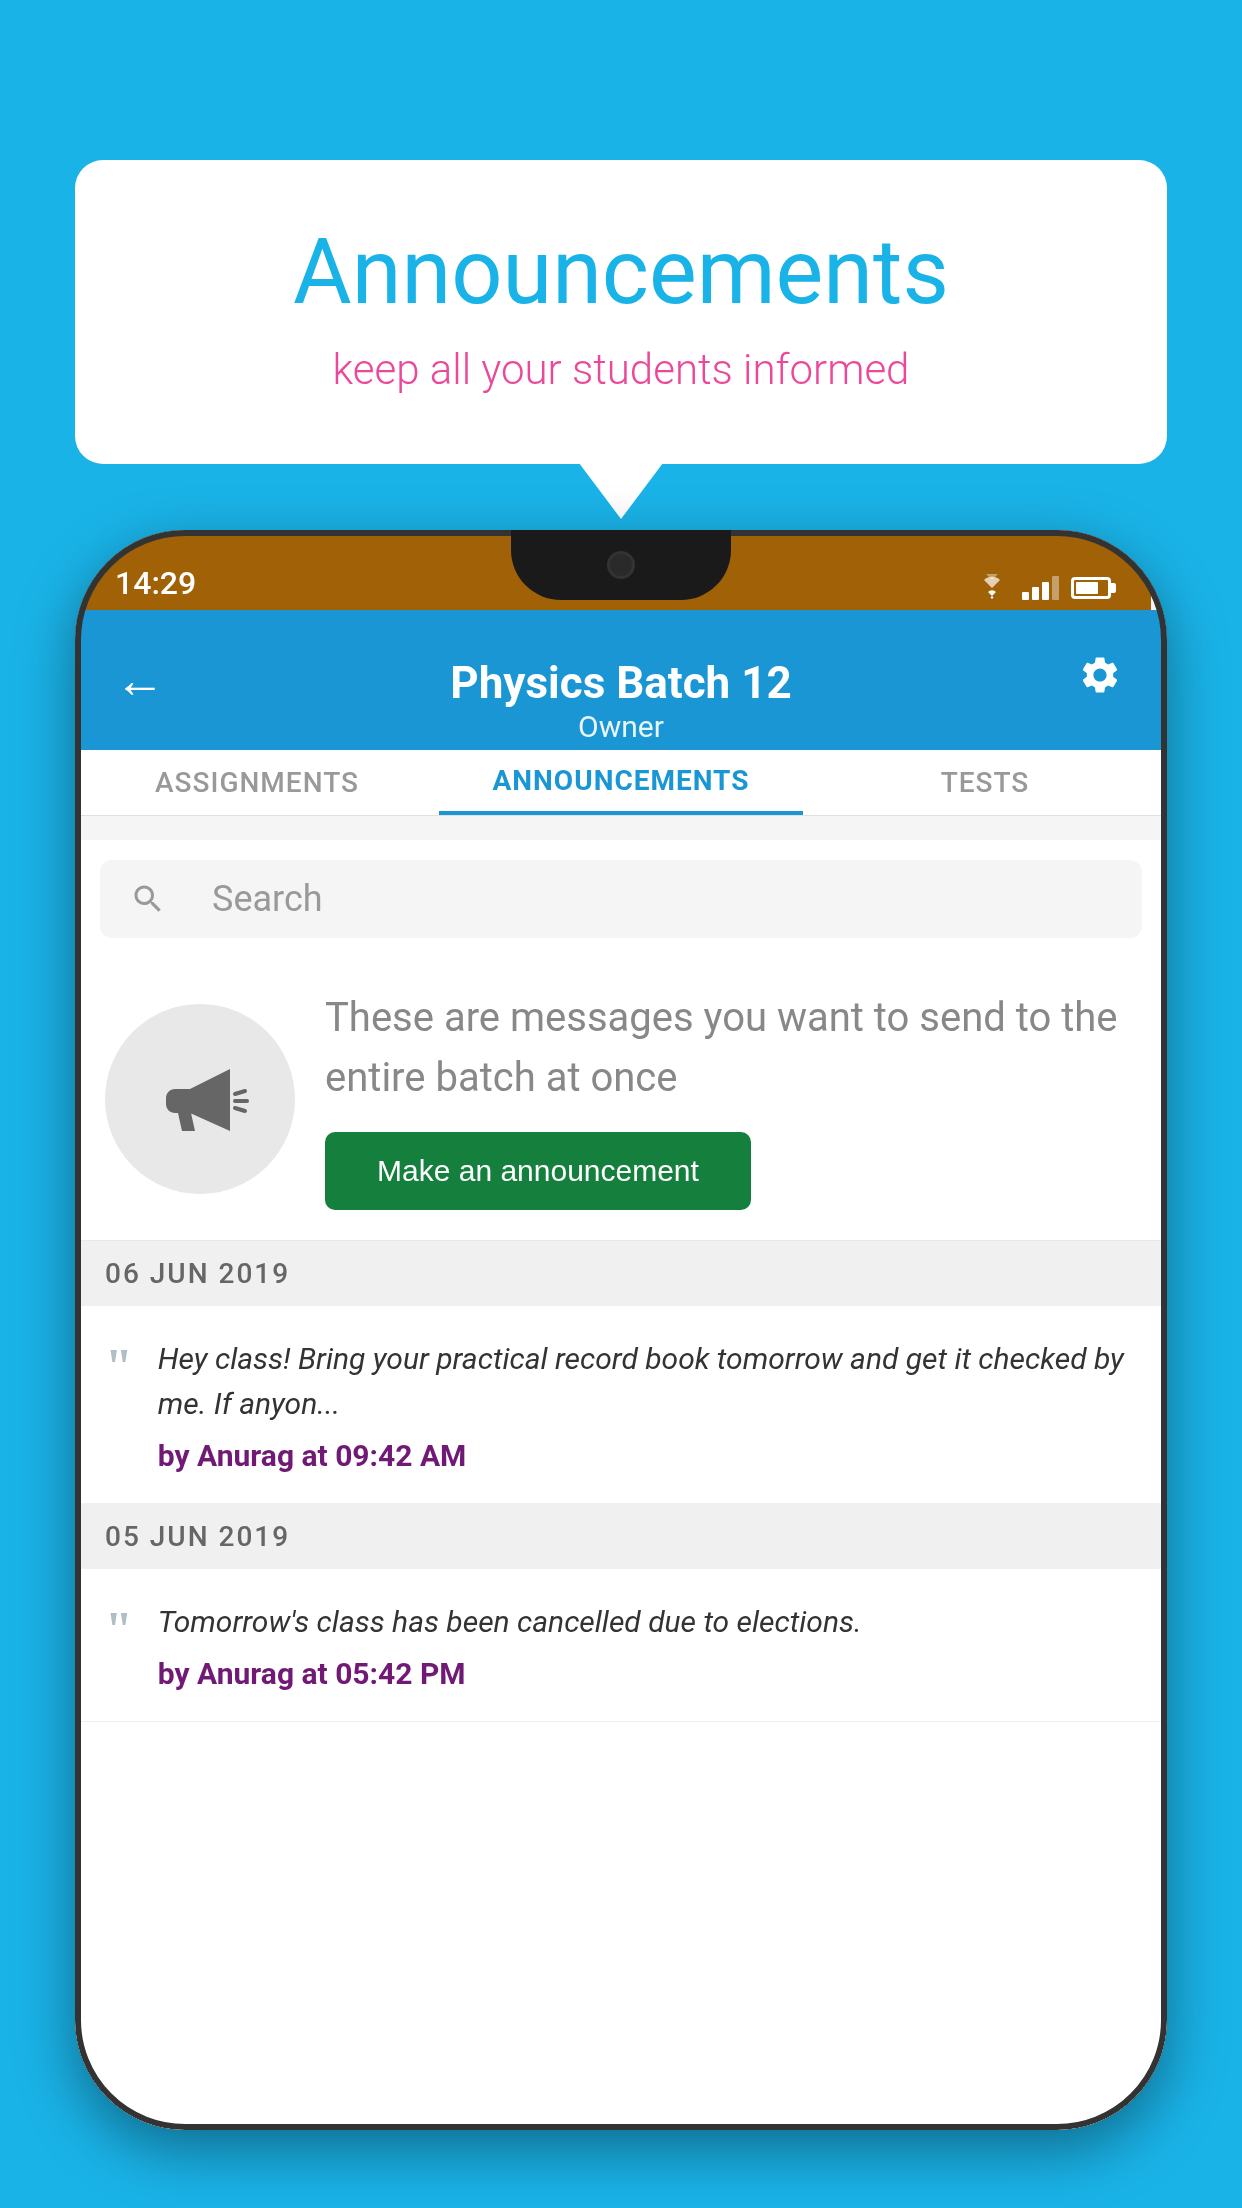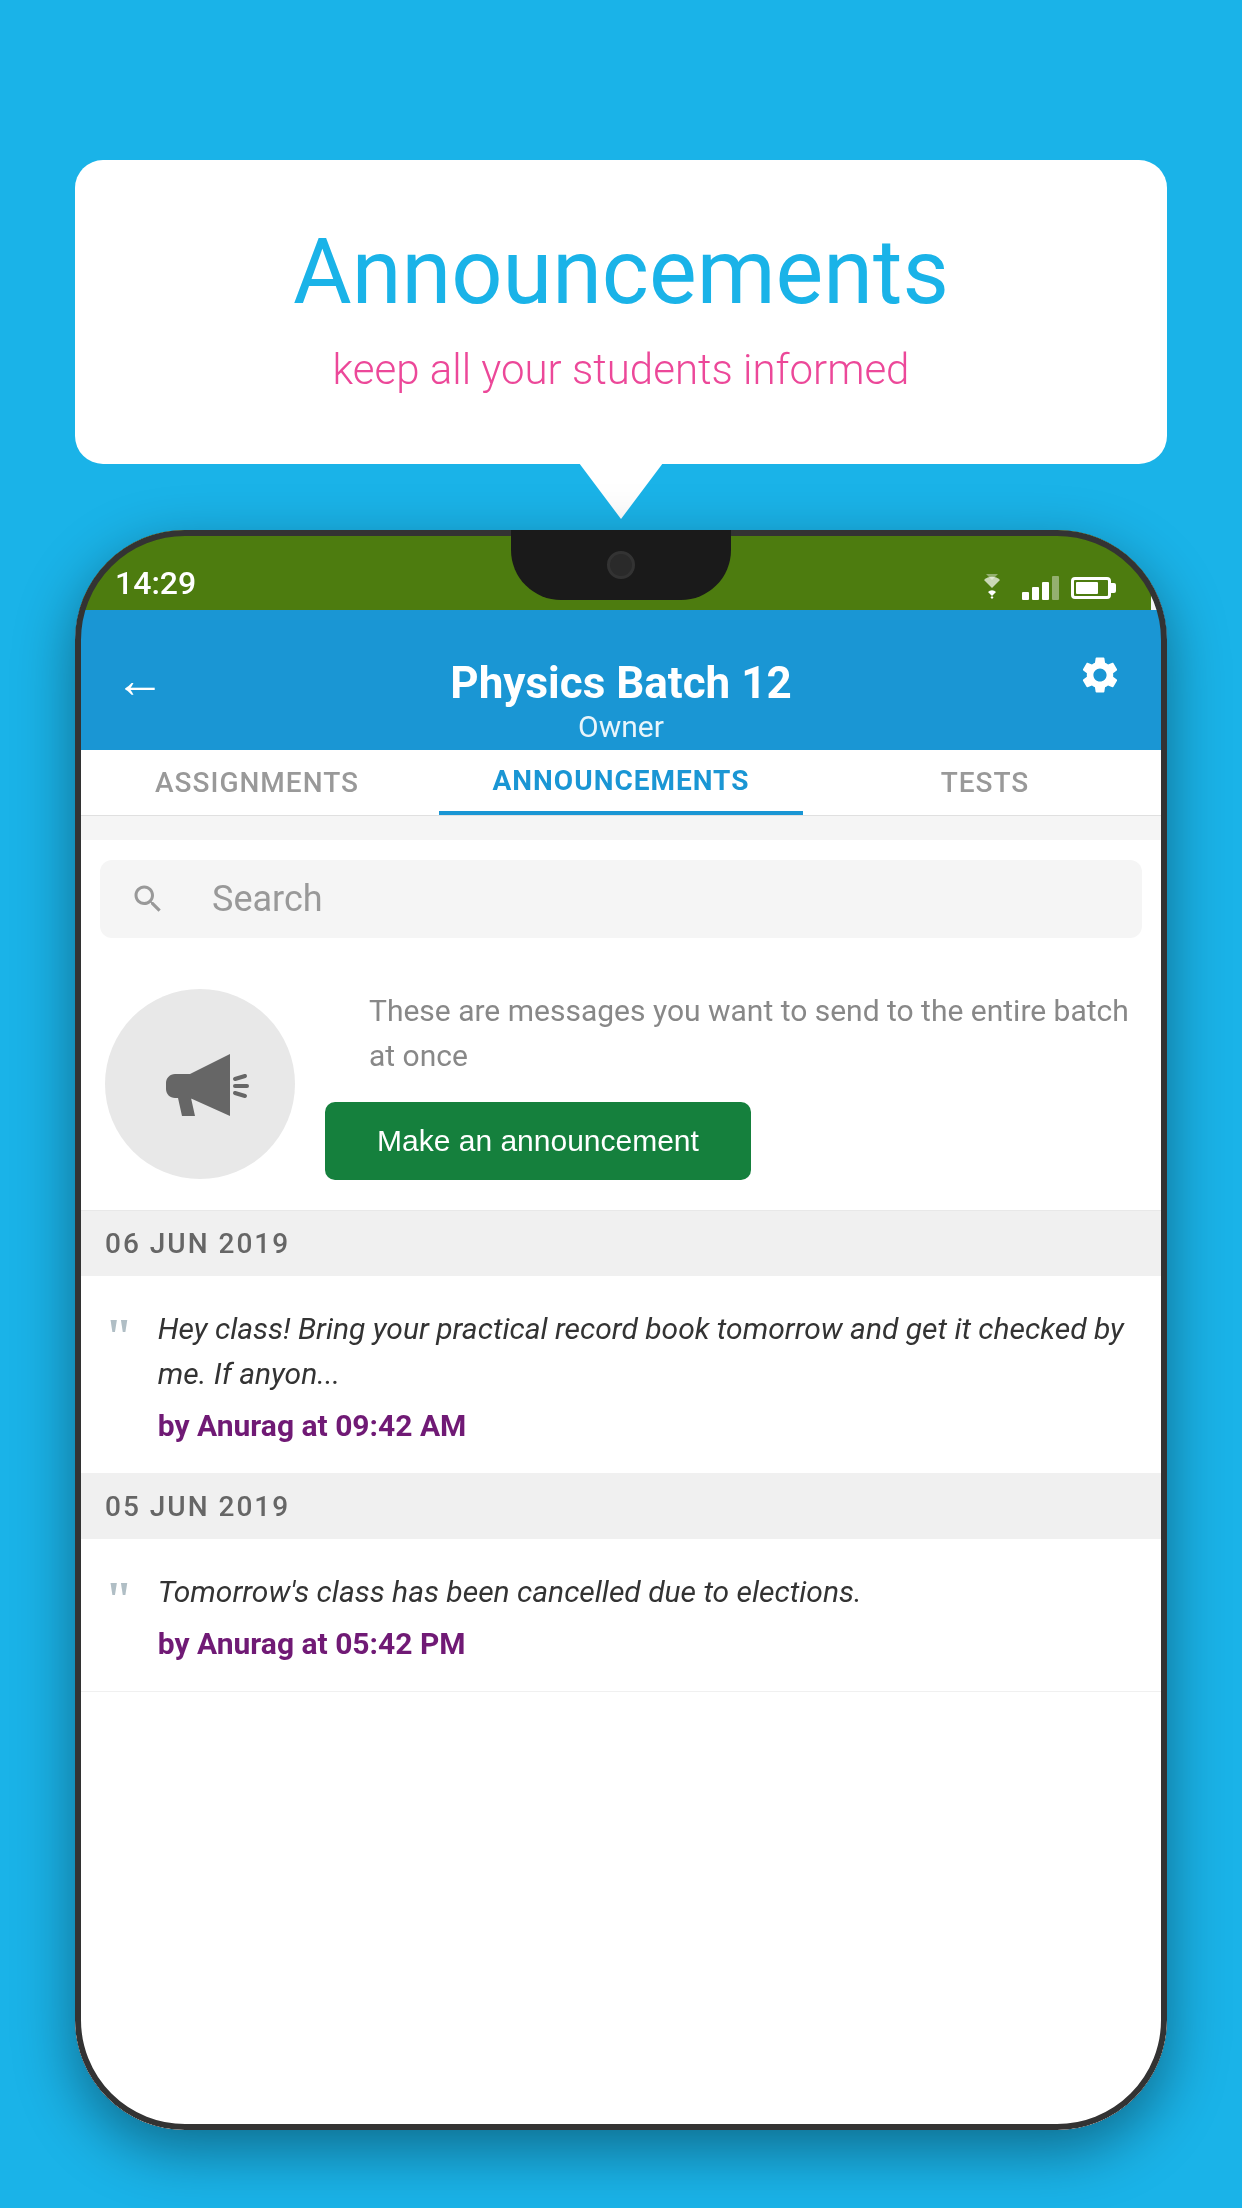--- a/index.html
+++ b/index.html
@@ -176,21 +176,21 @@
       overflow: hidden;
     }
 
     
     .top-bar {
       position: absolute;
       top: 0;
       left: 0;
       right: 16px;
       height: 80px;
-      background: #4d7c0f;
+      background: #a16207;
       z-index: 50;
       display: flex;
       align-items: flex-end;
       padding: 0 40px 8px;
       justify-content: space-between;
     }
 
     
     .app-header {
       position: absolute;
@@ -320,24 +320,23 @@
       justify-content: center;
       flex-shrink: 0;
     }
 
     .promo-right {
       flex: 1;
     }
 
     .promo-text {
       color: #888;
-      font-size: 30px;
+      font-size: 40px;
       line-height: 1.5;
       margin-bottom: 24px;
-      margin-left: 44px;
     }
 
     .make-announcement-btn {
       background: #15803d;
       color: white;
       border: none;
       border-radius: 10px;
       padding: 22px 52px;
       font-size: 30px;
       font-weight: 500;

